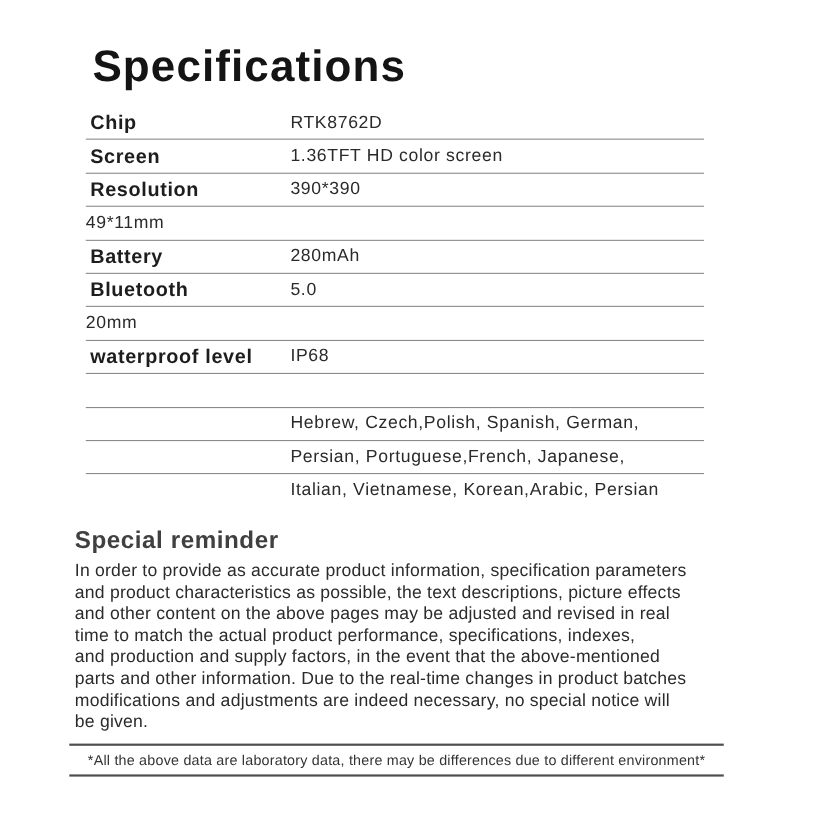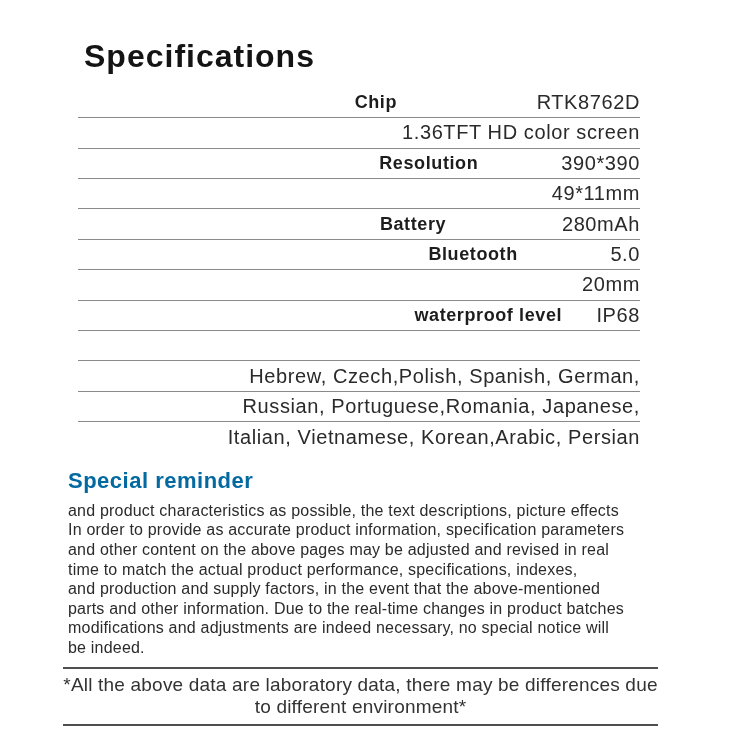--- a/index.html
+++ b/index.html
@@ -6,96 +6,96 @@
   html, body { width: 750px; height: 750px; background: #ffffff; }
   body {
     font-family: "Liberation Sans", sans-serif;
     color: #222222;
     overflow: hidden;
   }
   .page { width: 750px; height: 750px; position: relative; background: #ffffff; }
 
   .page-title {
     margin: 38px 12px 0 84px;
-    font-size: 32px;
+    font-size: 40px;
     font-weight: bold;
     letter-spacing: 1px;
     color: #141414;
     line-height: 1.15;
   }
 
   .spec-table { margin: 13px 0 0 78px; width: 562px; }
   .spec-row {
     display: flex;
     align-items: center;
     height: 30.4px;
     border-bottom: 1px solid #8a8a8a;
-    justify-content: flex-end;
   }
   .spec-row.no-border { border-bottom: none; }
   .spec-label {
     width: 186px;
     padding-left: 4px;
     flex-shrink: 0;
     font-size: 18px;
     font-weight: bold;
     letter-spacing: 0.6px;
     color: #1d1d1d;
     white-space: nowrap;
   }
   .spec-value {
-    font-size: 20px;
+    font-size: 16px;
     letter-spacing: 0.6px;
     color: #2a2a2a;
     white-space: nowrap;
   }
 
   .reminder-title {
     margin: 16px 0 0 68px;
     font-size: 22px;
     font-weight: bold;
     letter-spacing: 0.5px;
-    color: #0369a1;
+    color: #404040;
     line-height: 1.15;
   }
   .reminder-text {
     margin: 7px 0 0 68px;
     width: 640px;
     font-size: 16px;
     line-height: 19.6px;
     letter-spacing: 0.2px;
     color: #2b2b2b;
   }
   .reminder-line { white-space: nowrap; }
 
   .footer-note {
     margin: 9px 0 0 63px;
     width: 595px;
     border-top: 2px solid #4f4f4f;
     border-bottom: 2px solid #4f4f4f;
     padding: 5px 0 6px 0;
     text-align: center;
-    font-size: 19px;
+    font-size: 13px;
     letter-spacing: 0.2px;
     color: #333333;
   }
 </style>
 </head>
 <body>
 
 <div class="page">
 
   <div class="page-title">Specifications</div>
 
   <div class="spec-table">
     <div class="spec-row">
       <div class="spec-label">Chip</div>
       <div class="spec-value">RTK8762D</div>
     </div>
     <div class="spec-row">
+      <div class="spec-label">Screen</div>
       <div class="spec-value">1.36TFT HD color screen</div>
     </div>
     <div class="spec-row">
       <div class="spec-label">Resolution</div>
       <div class="spec-value">390*390</div>
     </div>
     <div class="spec-row">
       <div class="spec-value">49*11mm</div>
     </div>
     <div class="spec-row">
@@ -114,38 +114,38 @@
       <div class="spec-value">IP68</div>
     </div>
     <div class="spec-row">
     </div>
     <div class="spec-row">
       <div class="spec-label"></div>
       <div class="spec-value">Hebrew, Czech,Polish, Spanish, German,</div>
     </div>
     <div class="spec-row">
       <div class="spec-label"></div>
-      <div class="spec-value">Russian, Portuguese,Romania, Japanese,</div>
+      <div class="spec-value">Persian, Portuguese,French, Japanese,</div>
     </div>
     <div class="spec-row no-border">
       <div class="spec-label"></div>
       <div class="spec-value">Italian, Vietnamese, Korean,Arabic, Persian</div>
     </div>
   </div>
 
   <div class="reminder-title">Special reminder</div>
 
   <div class="reminder-text">
+    <div class="reminder-line">In order to provide as accurate product information, specification parameters</div>
     <div class="reminder-line">and product characteristics as possible, the text descriptions, picture effects</div>
-    <div class="reminder-line">In order to provide as accurate product information, specification parameters</div>
     <div class="reminder-line">and other content on the above pages may be adjusted and revised in real</div>
     <div class="reminder-line">time to match the actual product performance, specifications, indexes,</div>
     <div class="reminder-line">and production and supply factors, in the event that the above-mentioned</div>
     <div class="reminder-line">parts and other information. Due to the real-time changes in product batches</div>
     <div class="reminder-line">modifications and adjustments are indeed necessary, no special notice will</div>
-    <div class="reminder-line">be indeed.</div>
+    <div class="reminder-line">be given.</div>
   </div>
 
   <div class="footer-note">
     <span>*All the above data are laboratory data, there may be differences due to different environment*</span>
   </div>
 
 </div>
 
 </body></html>

